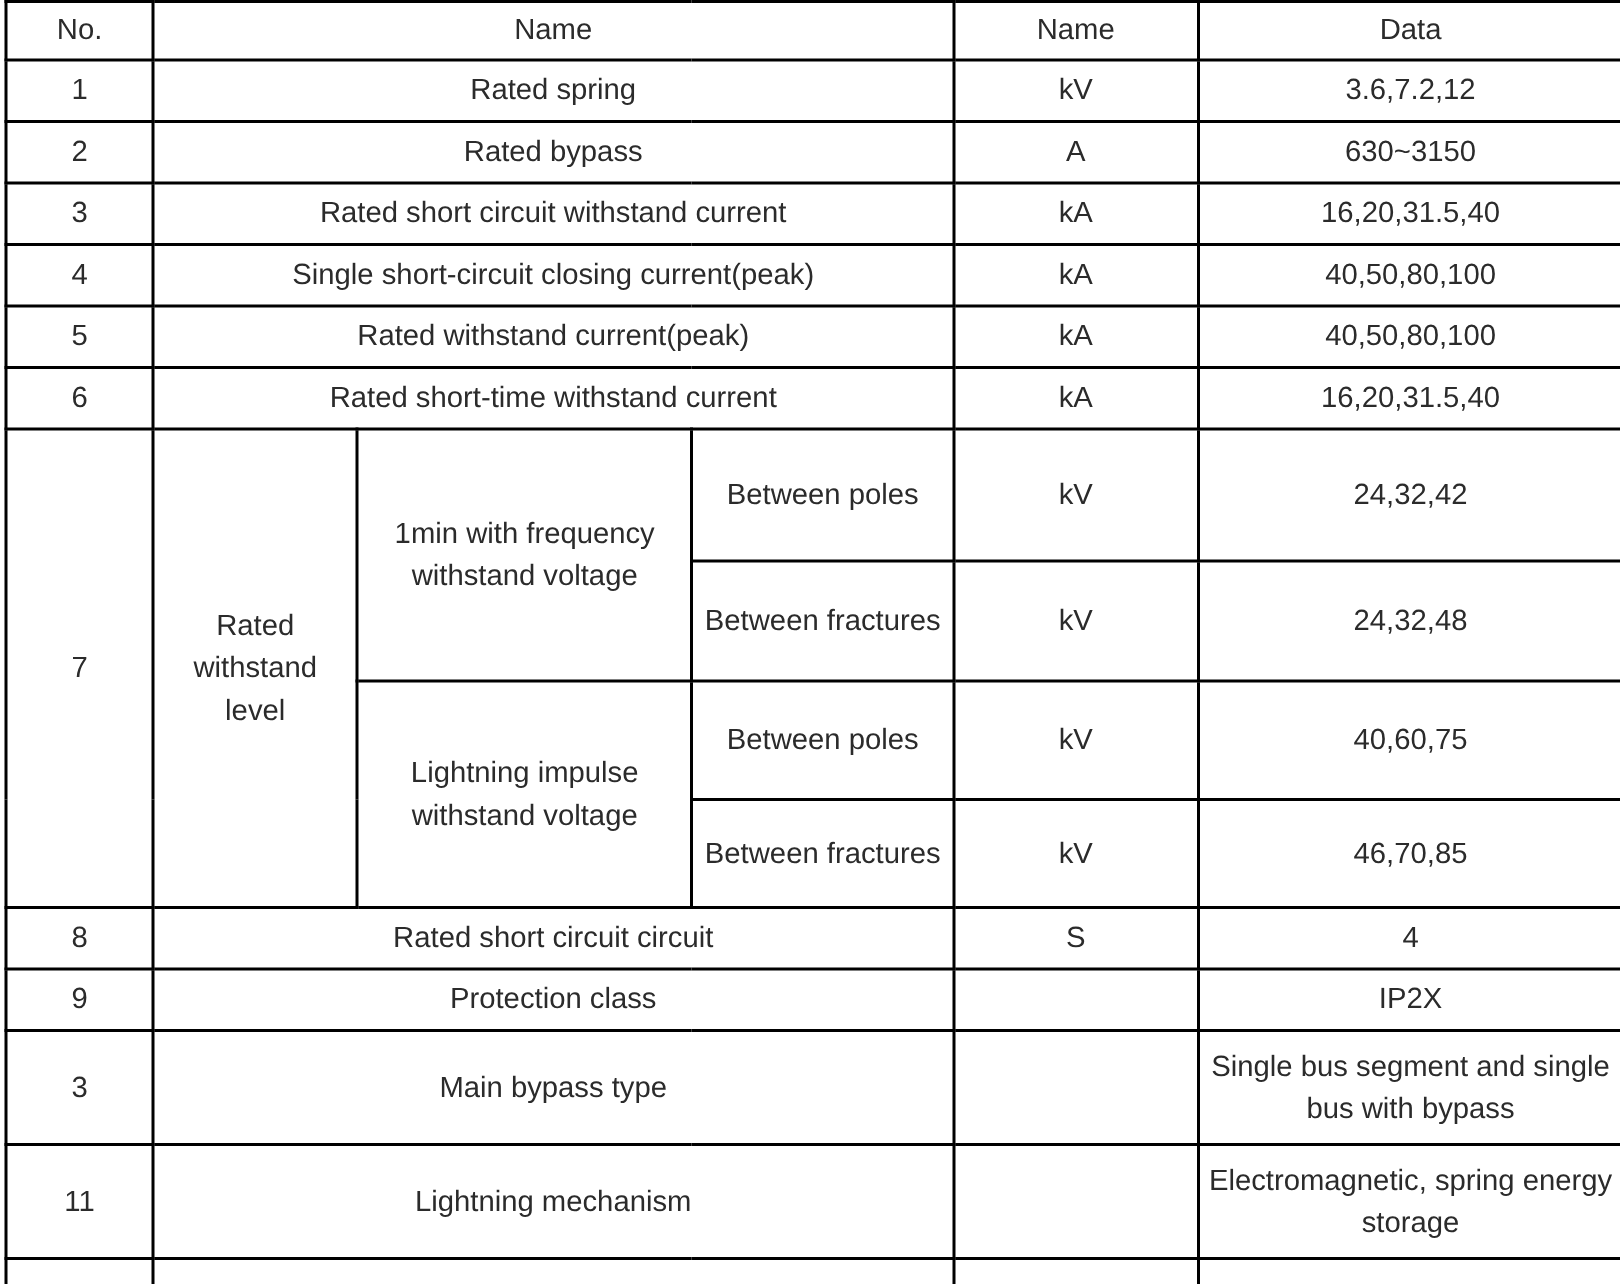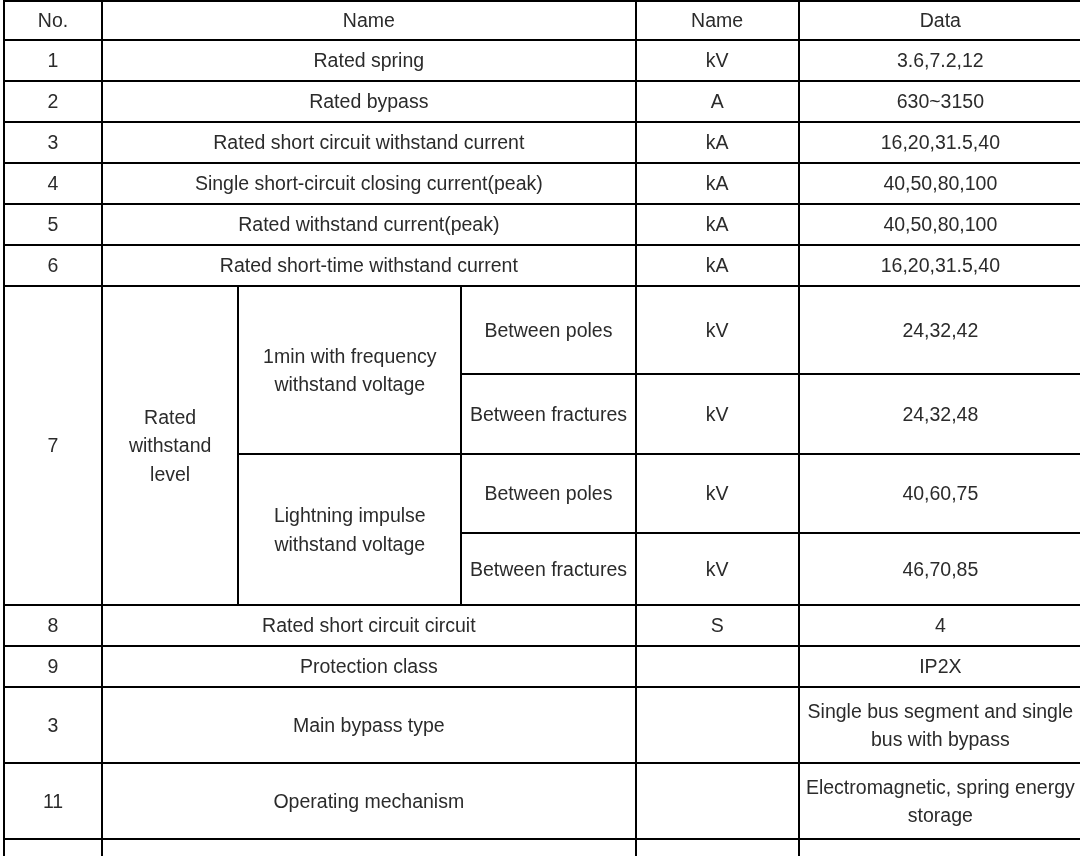--- a/index.html
+++ b/index.html
@@ -143,21 +143,21 @@
       <td>IP2X</td>
     </tr>
     <tr class="r-tall">
       <td>3</td>
       <td colspan="3">Main bypass type</td>
       <td></td>
       <td>Single bus segment and single bus with bypass</td>
     </tr>
     <tr class="r-tall">
       <td>11</td>
-      <td colspan="3">Operating mechanism</td>
+      <td colspan="3">Lightning mechanism</td>
       <td></td>
       <td>Electromagnetic, spring energy storage</td>
     </tr>
     <tr class="r-dim">
       <td>12</td>
       <td colspan="3">Dimensions(W×D×H)</td>
       <td>mm</td>
       <td>1100×1200×2650(general type)</td>
     </tr>
 

